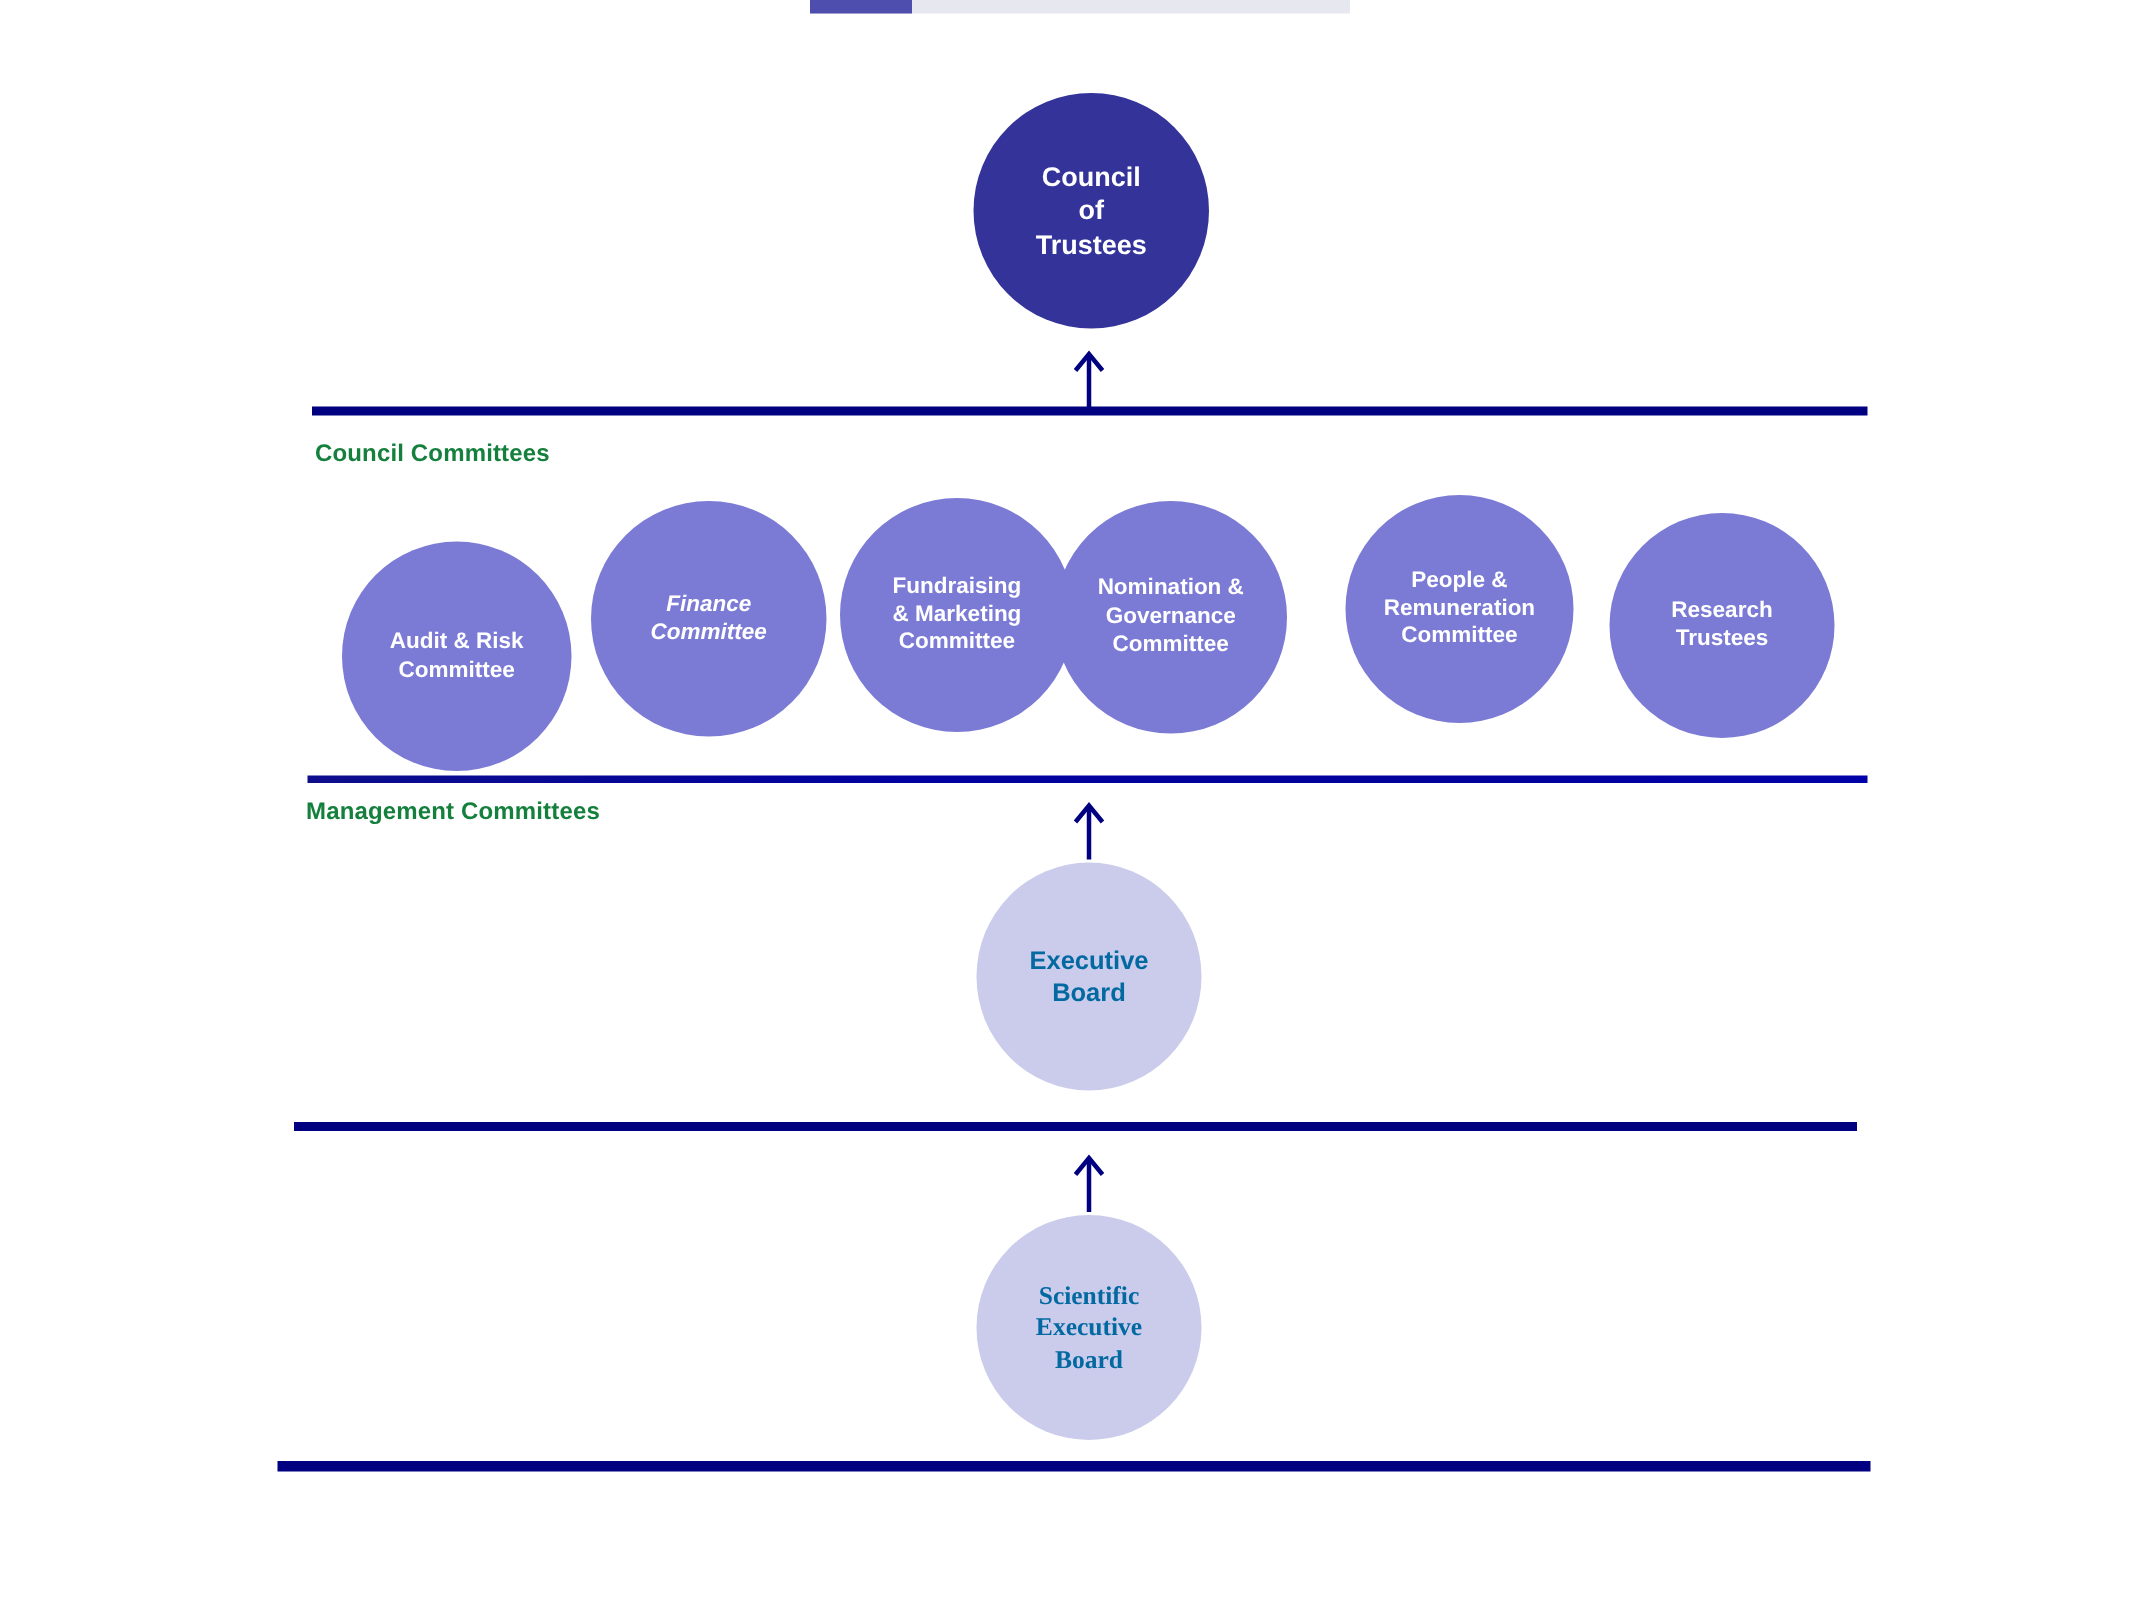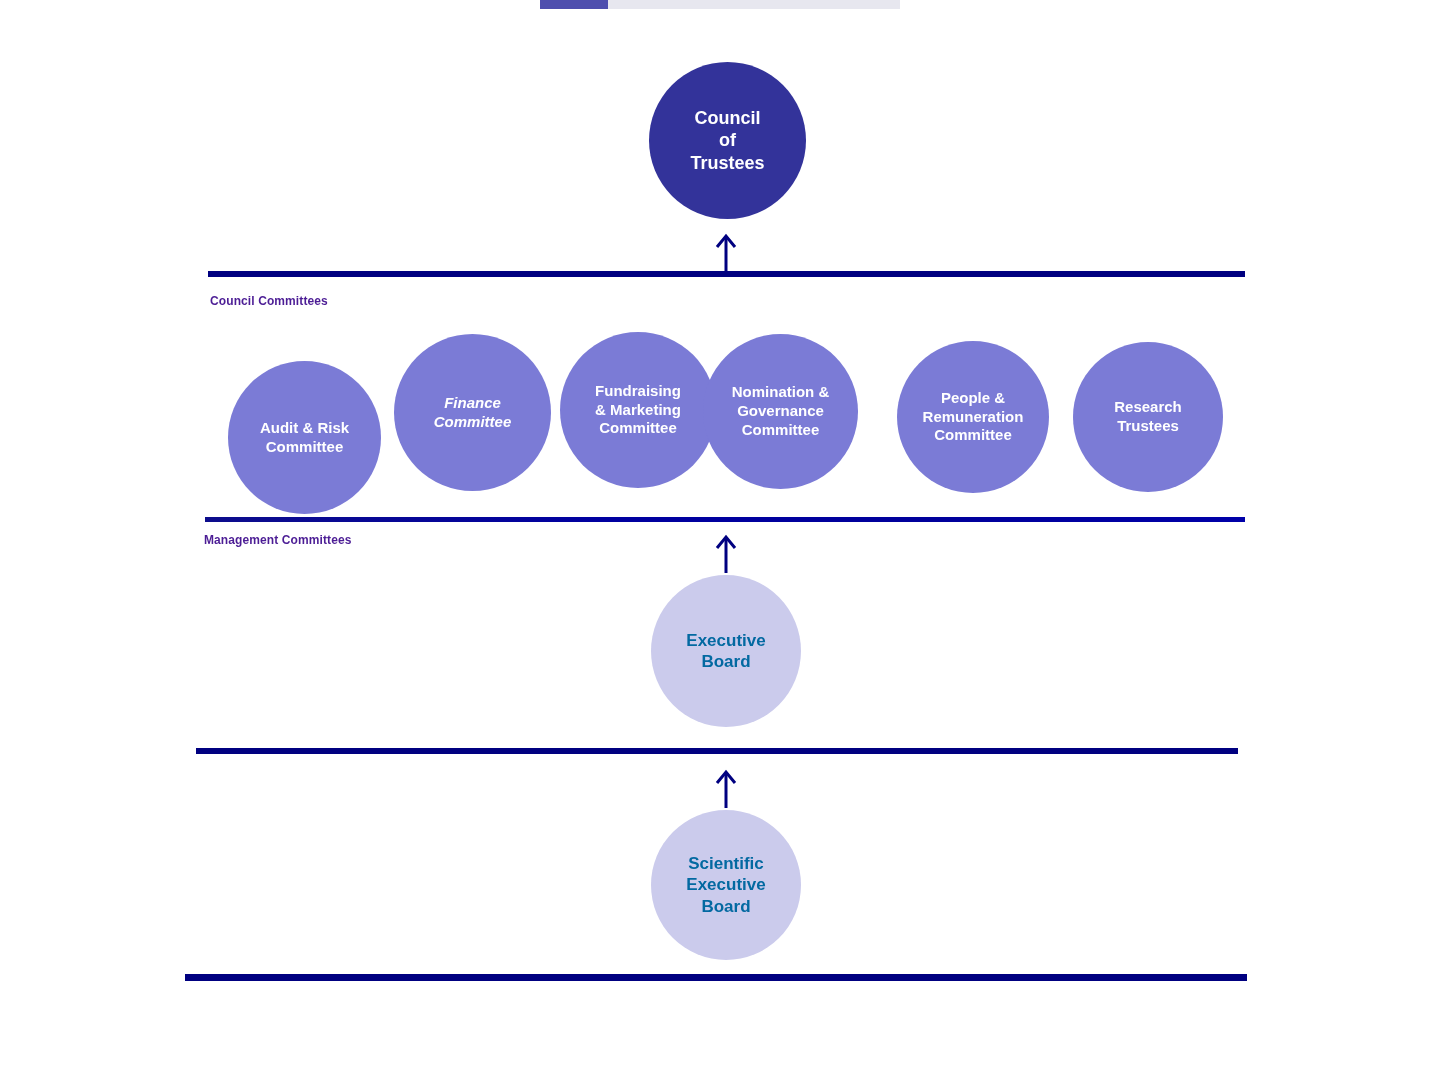--- a/index.html
+++ b/index.html
@@ -47,22 +47,22 @@
   .divider.d2 {
     left: 205px; top: 517px; width: 1040px; height: 5px;
     background: linear-gradient(90deg, #0d0d8c 0%, #0000a0 38%, #00009b 70%, #0000a8 100%);
   }
   .divider.d3 { left: 196px; top: 748px; width: 1042px; height: 6px; }
   .divider.d4 { left: 185px; top: 974px; width: 1062px; height: 7px; }
 
   
   .band-label {
     position: absolute;
-    color: #4c1d95;
-    font-size: 12px;
+    color: #15803d;
+    font-size: 16px;
     font-weight: bold;
     letter-spacing: 0.1px;
     white-space: nowrap;
   }
   .band-label.lbl-council { left: 210px; top: 294px; }
   .band-label.lbl-management { left: 204px; top: 533px; }
 
   
   .arrow {
     position: absolute;
@@ -144,21 +144,21 @@
 &amp; Marketing
 Committee</span>
   </div>
 
   <div class="node committee" style="left:703px; top:334px; width:155px; height:155px;align-items:center;">
     <span class="node-label">Nomination &amp;
 Governance
 Committee</span>
   </div>
 
-  <div class="node committee" style="left:897px; top:341px; width:152px; height:152px;">
+  <div class="node committee" style="left:897px; top:330px; width:152px; height:152px;">
     <span class="node-label">People &amp;
 Remuneration
 Committee</span>
   </div>
 
   <div class="node committee" style="left:1073px; top:342px; width:150px; height:150px;">
     <span class="node-label">Research
 Trustees</span>
   </div>
 
@@ -180,21 +180,21 @@
 
   <div class="divider d3"></div>
 
   <div class="arrow" style="left:712px; top:769px;">
     <svg width="28" height="40" viewBox="0 0 28 40" aria-hidden="true">
       <line x1="14" y1="39" x2="14" y2="4" stroke="#000080" stroke-width="3"></line>
       <polyline points="5,14 14,3 23,14" fill="none" stroke="#000080" stroke-width="3"></polyline>
     </svg>
   </div>
 
-  <div class="node board" style="left:651px; top:810px; width:150px; height:150px;">
+  <div class="node board" style="left:651px; top:810px; width:150px; height:150px;font-family:Liberation Serif, serif;">
     <span class="node-label">Scientific
 Executive
 Board</span>
   </div>
 
   <div class="divider d4"></div>
 
 </div>
 
 </body></html>

